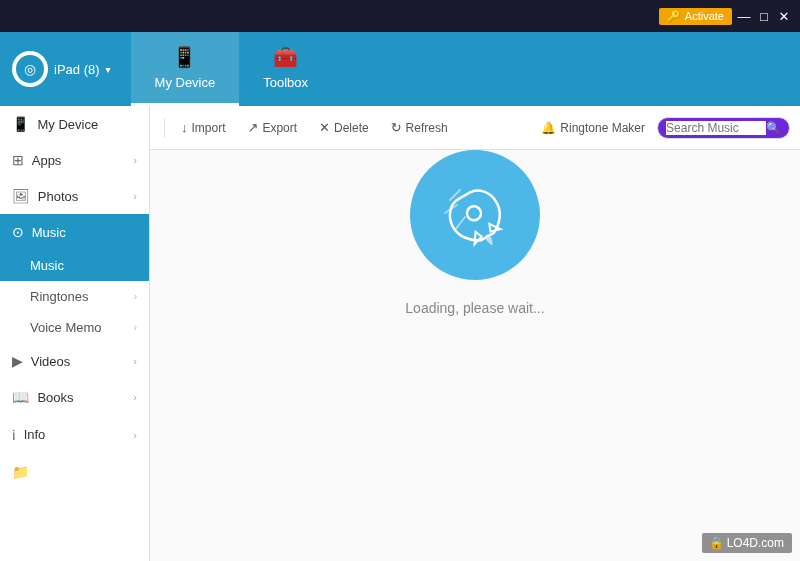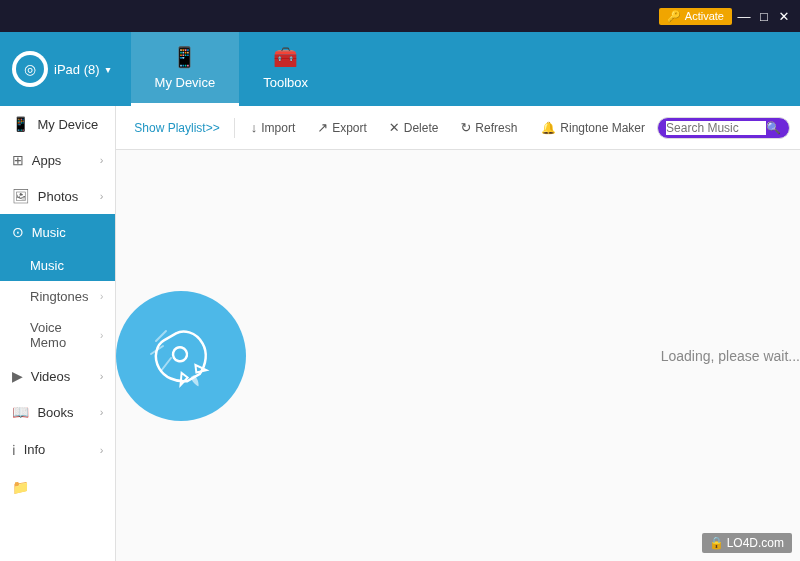--- a/index.html
+++ b/index.html
@@ -191,23 +191,23 @@
       border: none; outline: none;
       font-size: 12px; width: 100px;
       color: #666;
     }
     .search-icon { color: #aaa; font-size: 12px; }
 
     
     .main-panel {
       flex: 1;
       display: flex;
-      flex-direction: row;
-      align-items: center;
-      justify-content: space-between;
+      flex-direction: column;
+      align-items: center;
+      justify-content: flex-start;
       gap: 20px;
     }
     .rocket-circle {
       width: 130px; height: 130px;
       border-radius: 50%;
       background: #4db8e8;
       display: flex; align-items: center; justify-content: center;
       position: relative;
       overflow: hidden;
     }
@@ -319,21 +319,20 @@
           <span class="chevron">›</span>
         </div>
         <div class="sidebar-item">
           <span class="item-icon">📁</span>
         </div>
       </div>
 
       <div class="content-area">
 
         <div class="toolbar">
-          <span class="toolbar-link">Show Playlist&gt;&gt;</span>
           <div class="toolbar-divider"></div>
           <button class="toolbar-btn">
             <span class="btn-icon">↓</span>
             <span>Import</span>
           </button>
           <button class="toolbar-btn">
             <span class="btn-icon">↗</span>
             <span>Export</span>
           </button>
           <button class="toolbar-btn">

